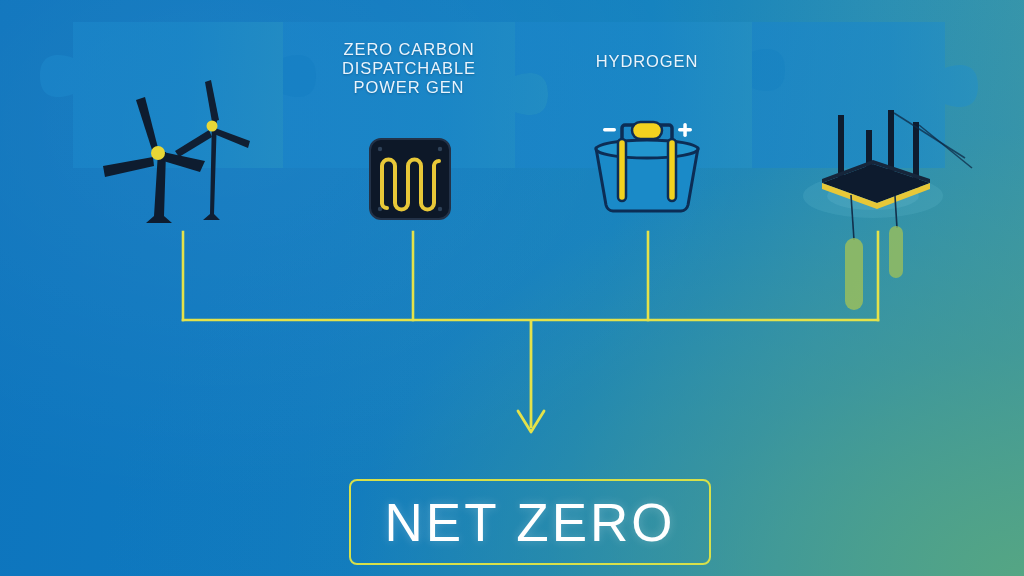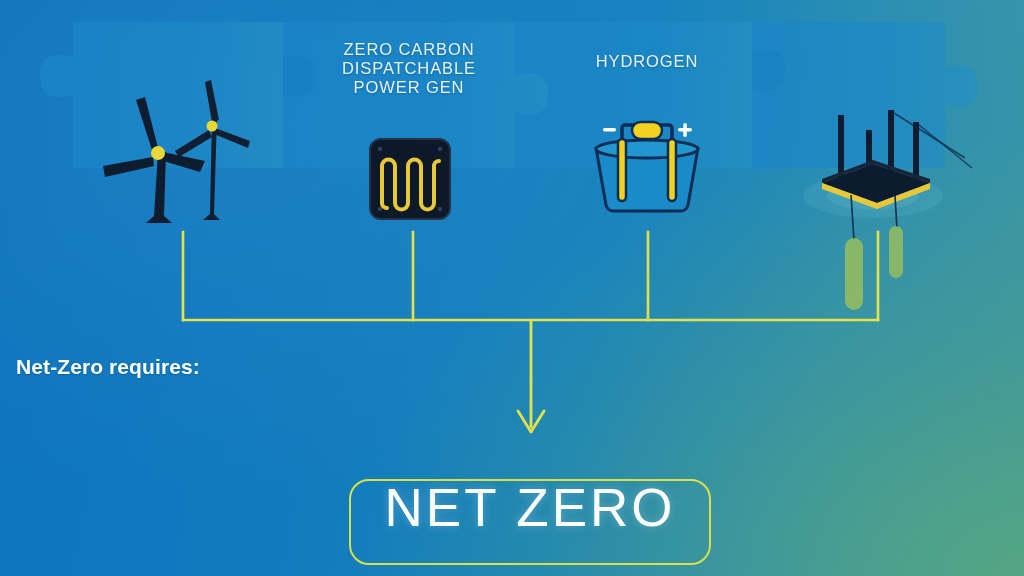--- a/index.html
+++ b/index.html
@@ -64,24 +64,24 @@
   #caption-line1 { margin-bottom: 24px; }
 
   
   #netzero-pill {
     position: absolute;
     left: 349px;
     top: 479px;
     width: 362px;
     height: 86px;
     border: 2px solid #d7e04a;
-    border-radius: 20px;
+    border-radius: 8px;
     box-sizing: border-box;
     display: flex;
-    align-items: flex-start;
+    align-items: center;
     justify-content: center;
   }
   #netzero-text {
     color: #ffffff;
     font-size: 53px;
     letter-spacing: 3px;
     line-height: 1;
     font-weight: 300;
     text-shadow: 0 0 10px rgba(255,255,255,0.25);
   }
@@ -205,20 +205,19 @@
       <path d="M183,320 L878,320"></path>
     </g>
 
     <g>
       <path d="M531,320 L531,428" stroke="#e4e24a" stroke-width="2.8" fill="none"></path>
       <path d="M518,411 L531,432 L544,411" stroke="#e4e24a" stroke-width="2.8" fill="none" stroke-linecap="round" stroke-linejoin="round"></path>
     </g>
   </svg>
 
   <div id="caption">
-    <div id="caption-line1">Net-Zero requires:</div>
   </div>
 
   <div id="netzero-pill">
     <span id="netzero-text">NET ZERO</span>
   </div>
 
 </div>
 
 </body></html>

